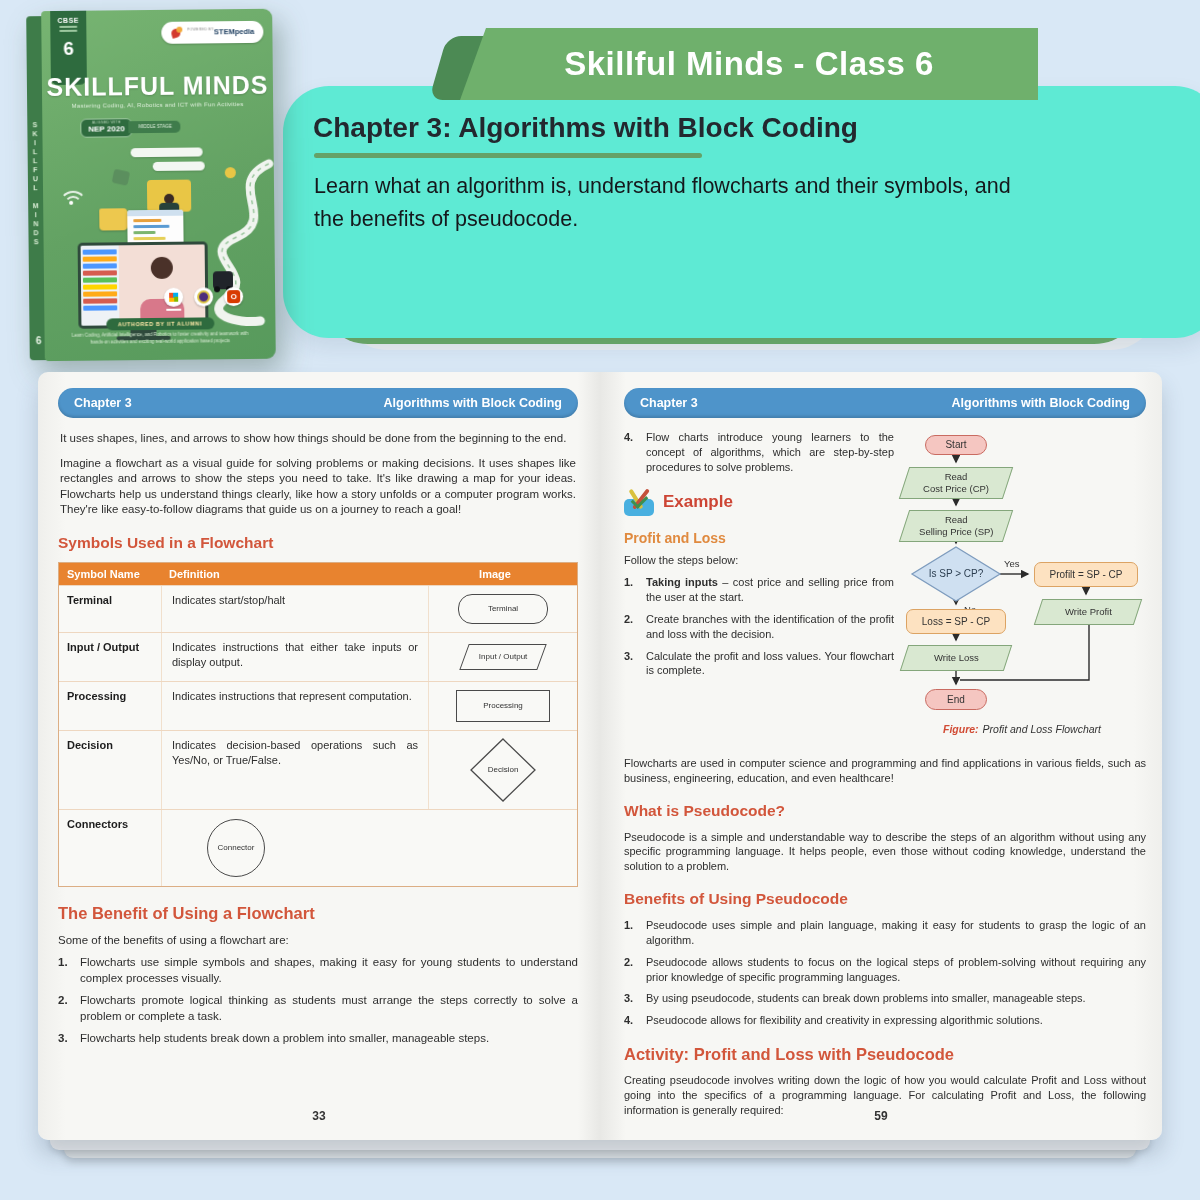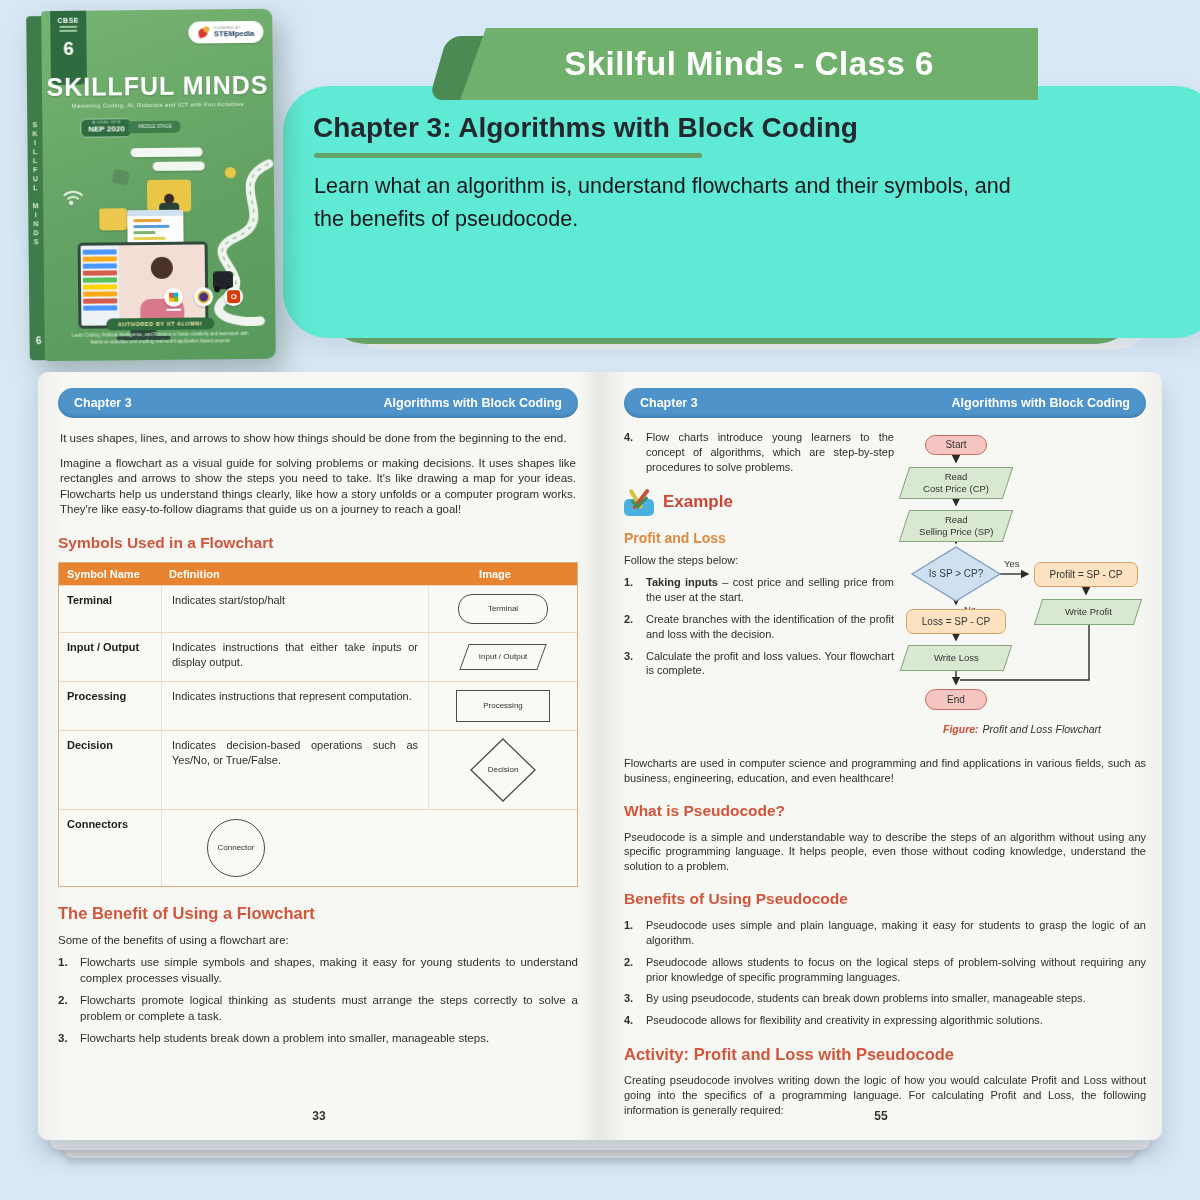--- a/index.html
+++ b/index.html
@@ -12,21 +12,21 @@
   .spine-grade{position:absolute;left:3px;bottom:14px;width:12px;text-align:center;font-size:10px;font-weight:bold;color:#eaf5e8}
   .cover{position:absolute;left:15px;top:0;width:231px;height:350px;background:linear-gradient(160deg,#77b472 0%,#63a263 55%,#579a5c 100%);border-radius:4px 9px 9px 4px;overflow:hidden}
   .corner-tab{position:absolute;left:9px;top:0;width:36px;height:74px;background:#2e6b3e;border-radius:0 0 7px 7px;display:flex;flex-direction:column;align-items:center;padding-top:6px;box-sizing:border-box}
   .corner-tab .board{font-size:7px;font-weight:bold;color:#fff;letter-spacing:.5px}
   .corner-tab .bar{width:18px;height:2px;background:#9cc79f;margin-top:2px;border-radius:1px}
   .corner-tab .grade{font-size:19px;font-weight:bold;color:#fff;margin-top:6px}
   .brand-pill{position:absolute;right:9px;top:12px;background:#fff;border-radius:12px;height:22px;display:flex;align-items:center;gap:5px;padding:0 9px;box-shadow:0 1px 2px rgba(0,0,0,.2)}
   .parrot{width:12px;height:12px;position:relative}
   .parrot .b1{position:absolute;left:1px;top:2px;width:9px;height:9px;background:#d33b2f;border-radius:50% 50% 50% 10%;transform:rotate(-15deg)}
   .parrot .b2{position:absolute;right:0;top:0;width:6px;height:6px;background:#f2a93b;border-radius:50%}
-  .brand-txt{display:flex;flex-direction:column;line-height:1}
+  .brand-txt{display:flex;flex-direction:row;line-height:1}
   .brand-txt .pby{font-size:3.5px;color:#888;letter-spacing:.3px}
   .brand-txt .bname{font-size:7.5px;font-weight:bold;color:#1c3d5f}
   .cover-title{position:absolute;left:0;right:0;top:62px;text-align:center;font-size:25px;font-weight:bold;color:#fff;letter-spacing:1px;text-shadow:0 1px 2px rgba(0,0,0,.18)}
   .cover-sub{position:absolute;left:10px;right:10px;top:92px;text-align:center;font-size:6px;color:#dff0dc;letter-spacing:.3px}
   .nep{position:absolute;left:38px;top:108px;display:flex;align-items:center}
   .nep-hex{background:#2e6b3e;border:1px solid #9cc79f;border-radius:6px;padding:2px 7px;text-align:center;color:#fff;line-height:1.1}
   .nep-hex .s{display:block;font-size:3.5px;color:#bcd9bd;letter-spacing:.3px}
   .nep-hex .m{display:block;font-size:8px;font-weight:bold}
   .nep-tag{background:#3f7c4b;color:#dff0dc;font-size:4.5px;padding:3px 8px 3px 10px;margin-left:-4px;border-radius:0 5px 5px 0;line-height:1.3}
   
@@ -463,16 +463,16 @@
           <span class="txt">By using pseudocode, students can break down problems into smaller, manageable steps.</span>
       </div>
       <div class="item" style="font-size:11px">
         <span class="num">4.</span>
           <span class="txt">Pseudocode allows for flexibility and creativity in expressing algorithmic solutions.</span>
       </div>
 
       <div class="sec-h big">Activity: Profit and Loss with Pseudocode</div>
       <p class="fw-p" style="margin-top:0">Creating pseudocode involves writing down the logic of how you would calculate Profit and Loss without going into the specifics of a programming language. For calculating Profit and Loss, the following information is generally required:</p>
 
-      <div class="pageno">55</div>
+      <div class="pageno">59</div>
     </div>
   </div>
 </div>
 
 </body></html>

